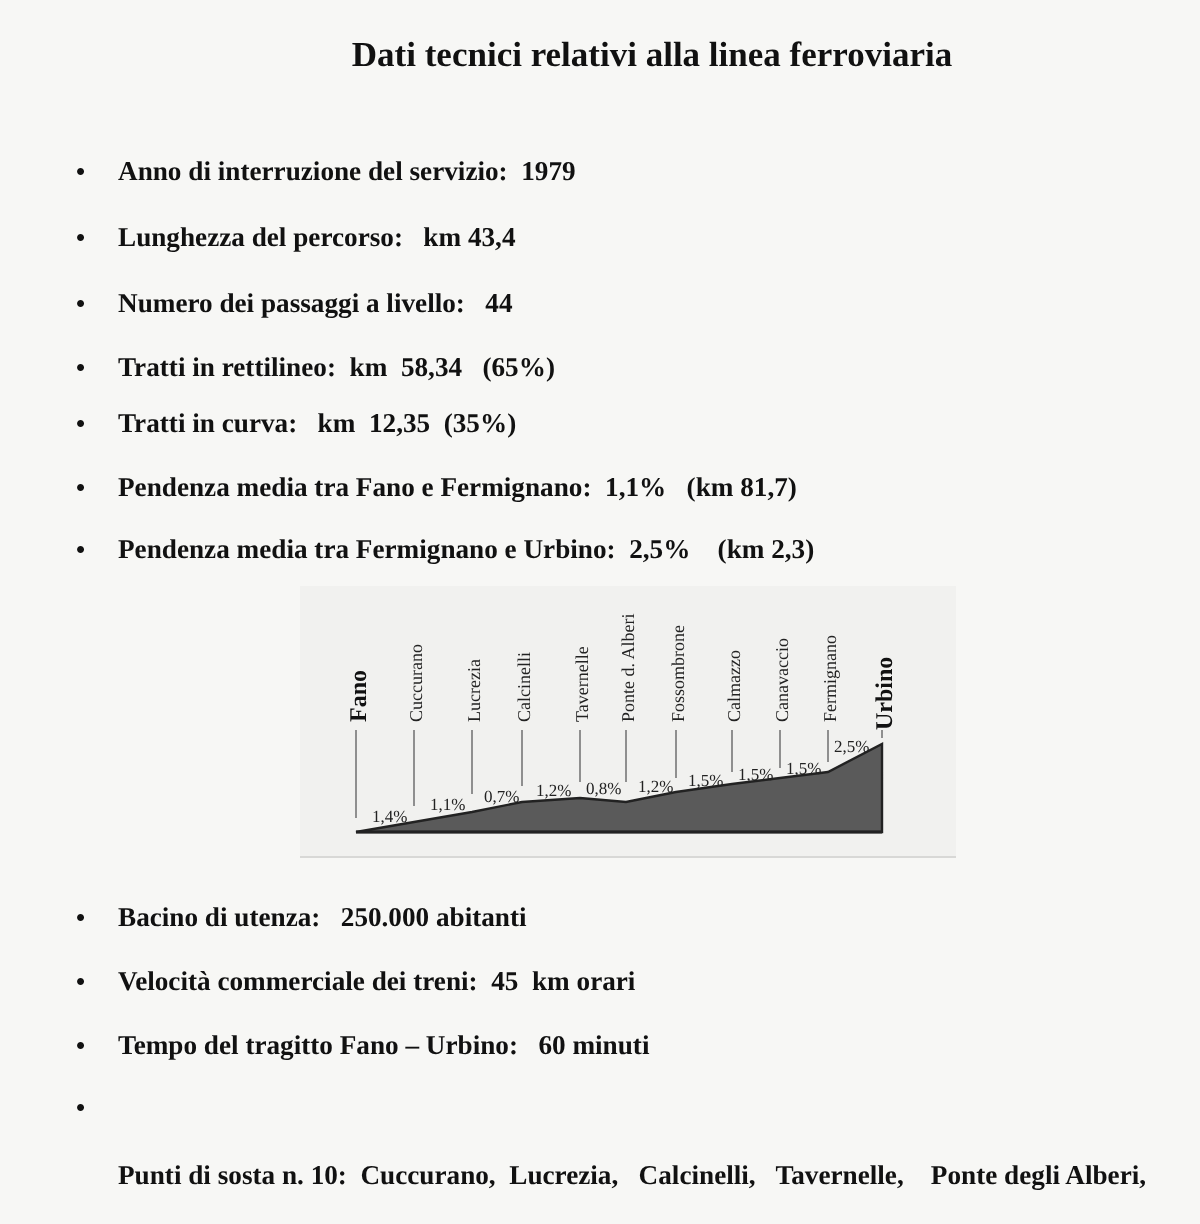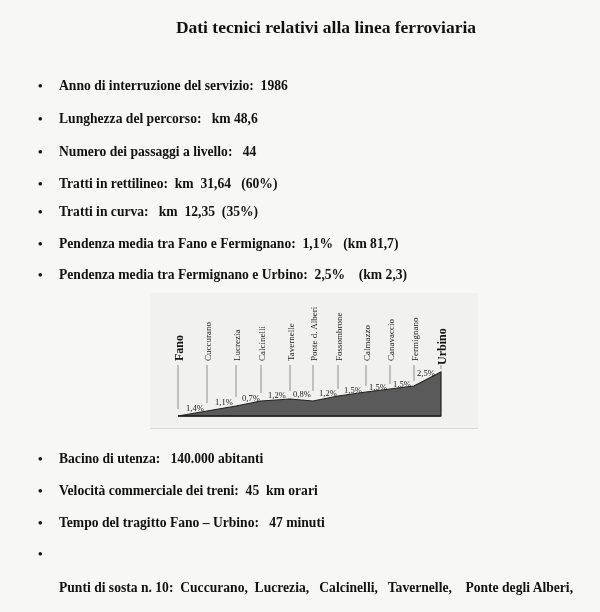--- a/index.html
+++ b/index.html
@@ -37,33 +37,33 @@
 </style>
 </head>
 <body>
 
 <div class="title">
   <div>Dati tecnici relativi alla linea ferroviaria</div>
 </div>
 
 <div class="item" style="top:77px">
   <span class="bullet">•</span>
-  <span class="text">Anno di interruzione del servizio:  1986</span>
+  <span class="text">Anno di interruzione del servizio:  1979</span>
 </div>
 <div class="item" style="top:110px">
   <span class="bullet">•</span>
-  <span class="text">Lunghezza del percorso:   km 48,6</span>
+  <span class="text">Lunghezza del percorso:   km 43,4</span>
 </div>
 <div class="item" style="top:143px">
   <span class="bullet">•</span>
   <span class="text">Numero dei passaggi a livello:   44</span>
 </div>
 <div class="item" style="top:175px">
   <span class="bullet">•</span>
-  <span class="text">Tratti in rettilineo:  km  31,64   (60%)</span>
+  <span class="text">Tratti in rettilineo:  km  58,34   (65%)</span>
 </div>
 <div class="item" style="top:203px">
   <span class="bullet">•</span>
   <span class="text">Tratti in curva:   km  12,35  (35%)</span>
 </div>
 <div class="item" style="top:235px">
   <span class="bullet">•</span>
   <span class="text">Pendenza media tra Fano e Fermignano:  1,1%   (km 81,7)</span>
 </div>
 <div class="item" style="top:266px">
@@ -111,29 +111,29 @@
     <text class="grade" x="169" y="103">1,2%</text>
     <text class="grade" x="194" y="100">1,5%</text>
     <text class="grade" x="219" y="97">1,5%</text>
     <text class="grade" x="243" y="94">1,5%</text>
     <text class="grade" x="267" y="83">2,5%</text>
   </svg>
 </div>
 
 <div class="item" style="top:450px">
   <span class="bullet">•</span>
-  <span class="text">Bacino di utenza:   140.000 abitanti</span>
+  <span class="text">Bacino di utenza:   250.000 abitanti</span>
 </div>
 <div class="item" style="top:482px">
   <span class="bullet">•</span>
   <span class="text">Velocità commerciale dei treni:  45  km orari</span>
 </div>
 <div class="item" style="top:514px">
   <span class="bullet">•</span>
-  <span class="text">Tempo del tragitto Fano – Urbino:   47 minuti</span>
+  <span class="text">Tempo del tragitto Fano – Urbino:   60 minuti</span>
 </div>
 <div class="item multi" style="top:545px">
   <span class="bullet">•</span>
   <span class="text">
     <div>Punti di sosta n. 10:  Cuccurano,  Lucrezia,   Calcinelli,   Tavernelle,    Ponte degli Alberi,</div>
     
   </span>
 </div>
 
 </body></html>

